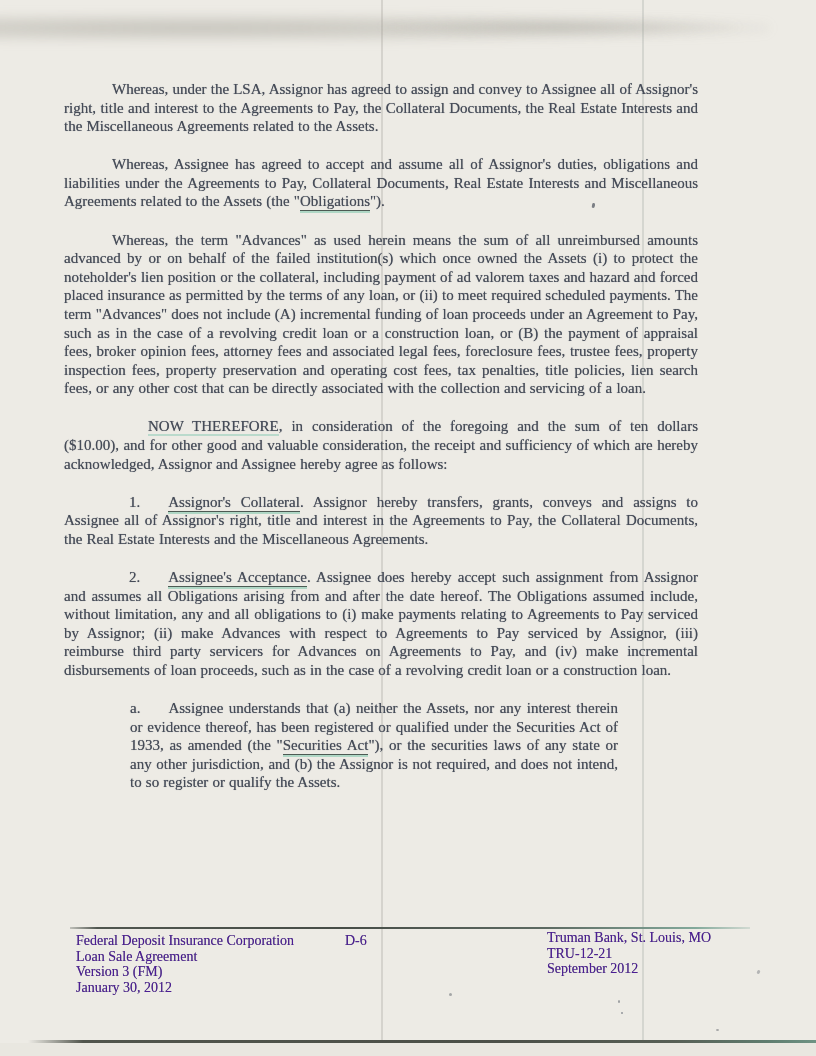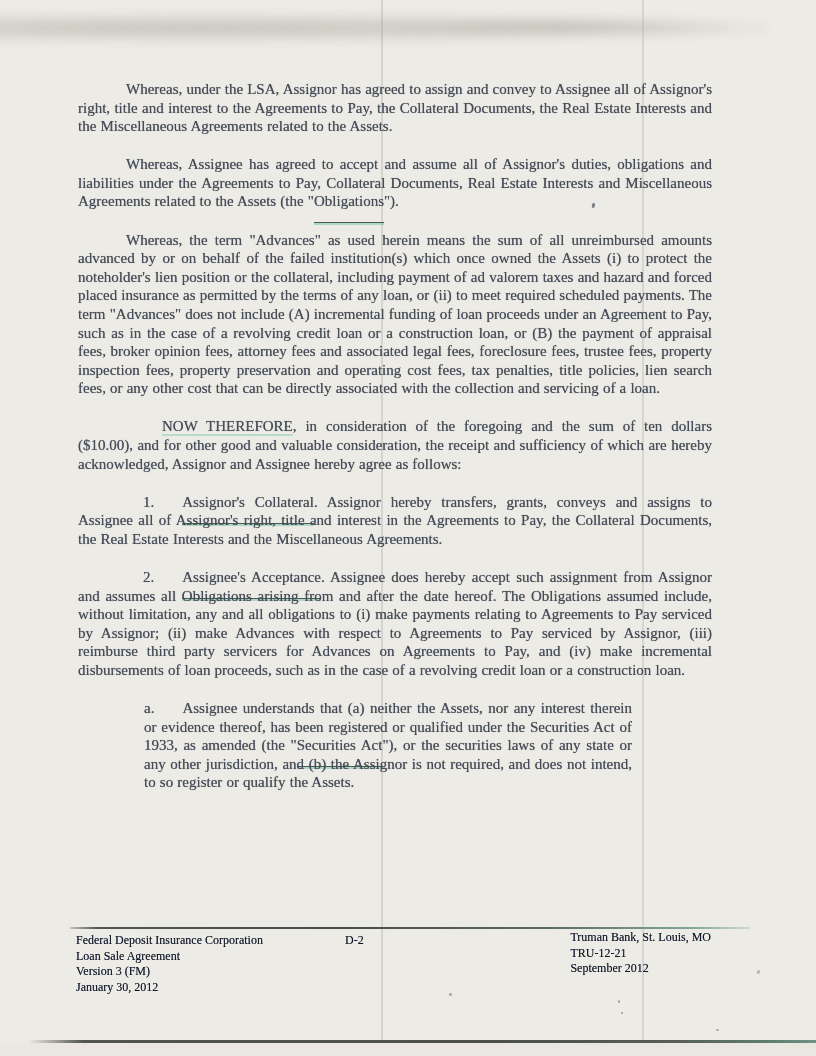--- a/index.html
+++ b/index.html
@@ -3,43 +3,43 @@
 <meta charset="utf-8">
 <style>
   html,body{margin:0;padding:0;background:#d8d6cf;}
   .page{
     position:relative;width:816px;height:1056px;overflow:hidden;
     background:linear-gradient(180deg,#e7e5de 0%,#edebe5 4%,#edebe5 55%,#ecead e0,#ebe9e2 92%,#e8e6df 100%);
     background-color:#edebe5;
     font-family:"Liberation Serif","DejaVu Serif",serif;
     color:#464c58;
   }
-  .content{position:absolute;left:78px;top:80px;width:634px;}
+  .content{position:absolute;left:64px;top:80px;width:634px;}
   .para{
     font-size:15px;line-height:18.6px;text-align:justify;
     margin:0 0 19.5px 0;
     text-shadow:0 0 0.7px rgba(68,74,86,0.75);
     word-spacing:0.4px;
   }
   .indent{text-indent:48px;}
   .num-indent{text-indent:65px;}
   .sub{margin-left:66px;width:488px;}
   .gap{display:inline-block;width:28px;}
   .term{
     border-bottom:1.6px solid #4d5a53;
     box-shadow:0 2px 0 rgba(124,198,172,0.55);
-    padding-bottom:13px;
+    padding-bottom:1px;
   }
   .hl{box-shadow:0 2px 0 rgba(124,198,172,0.45);margin-left:36px;}
   
   .footer-rule{
     position:absolute;left:70px;top:927px;width:680px;height:2px;
     background:linear-gradient(90deg,rgba(86,92,85,0.3),#50564f 4%,#474d47 40%,#5d6a62 70%,#83a99b 92%,rgba(131,169,155,0.25));
   }
-  .footer{font-size:12px;line-height:15.6px;color:#0f172a;text-shadow:0 0 0.6px rgba(70,76,88,0.7);}
+  .footer{font-size:14px;line-height:15.6px;color:#4c1d95;text-shadow:0 0 0.6px rgba(70,76,88,0.7);}
   .footer-left{position:absolute;left:76px;top:933px;}
   .footer-center{position:absolute;left:345px;top:933px;}
   .footer-right{position:absolute;right:105px;top:930px;text-align:left;}
   
   .top-smudge{
     position:absolute;left:-20px;top:14px;width:790px;height:28px;
     background:radial-gradient(ellipse at 28% 50%,rgba(152,150,140,0.45),rgba(152,150,140,0.18) 55%,rgba(152,150,140,0) 78%);
     filter:blur(5px);
   }
   .top-smudge2{
@@ -85,21 +85,21 @@
 
   <div class="footer-rule"></div>
 
   <div class="footer footer-left">
     <div>Federal Deposit Insurance Corporation</div>
     <div>Loan Sale Agreement</div>
     <div>Version 3 (FM)</div>
     <div>January 30, 2012</div>
   </div>
 
-  <div class="footer footer-center">D-2</div>
+  <div class="footer footer-center">D-6</div>
 
   <div class="footer footer-right">
     <div>Truman Bank, St. Louis, MO</div>
     <div>TRU-12-21</div>
     <div>September 2012</div>
   </div>
 
   <div class="bottom-edge"></div>
   <div class="below-edge"></div>
 

